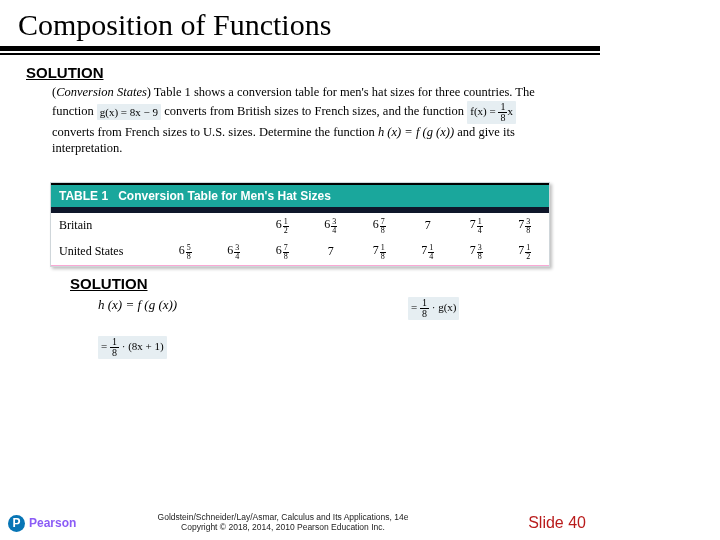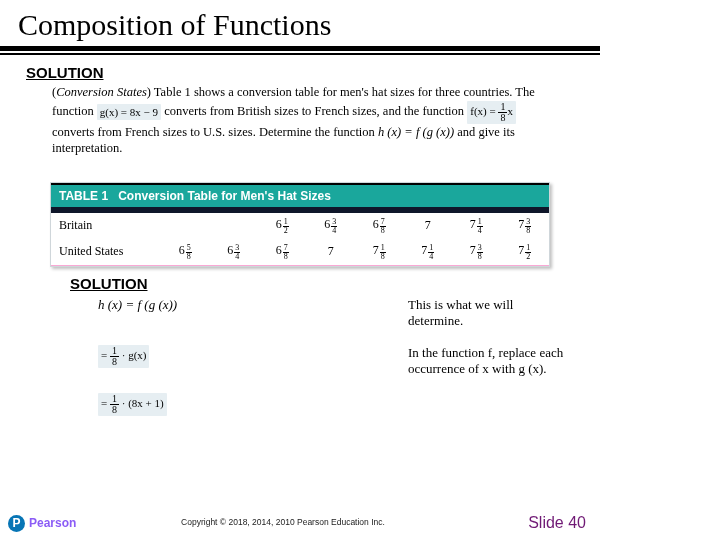--- a/index.html
+++ b/index.html
@@ -35,21 +35,21 @@
   .solgrid { display: grid; grid-template-columns: 250px 1fr; column-gap: 60px; row-gap: 16px; font-size: 13px; padding: 2px 10px 0 28px; font-family: "Times New Roman", serif; }
   .solgrid .lhs { font-style: italic; }
   .solgrid .lhs.eq { font-style: normal; }
   .solgrid .lhs .eqimg { font-style: normal; }
 
   .footer { position: absolute; left: 0; right: 0; bottom: 0; height: 34px; display: flex; align-items: center; }
   .plogo { width: 86px; height: 34px; display: flex; align-items: center; padding-left: 8px; }
   .plogo .mark { width: 17px; height: 17px; border-radius: 50%; background: #0775b5; color: #fff; font-family: Arial, sans-serif; font-weight: bold; font-size: 12px; display: flex; align-items: center; justify-content: center; margin-right: 4px; }
   .plogo .word { font-family: Arial, sans-serif; font-weight: bold; font-size: 12px; color: #8b5cf6; }
   .fmid { flex: 1; text-align: center; font-family: Arial, sans-serif; font-size: 8.5px; color: #222; line-height: 1.15; }
-  .fright { width: 120px; text-align: right; padding-right: 14px; font-family: Arial, sans-serif; font-size: 16px; color: #701a75; }
+  .fright { width: 120px; text-align: right; padding-right: 14px; font-family: Arial, sans-serif; font-size: 16px; color: #b91c1c; }
 </style>
 </head>
 <body>
 
 <div class="slide">
 
   <div class="title-bar">
     <div class="title">Composition of Functions</div>
   </div>
   <div class="title-rules"></div>
@@ -170,39 +170,38 @@
                 </span></td>
             </tr>
           </tbody>
       </table>
     </div>
 
     <div class="sol">
       <div class="hdr">SOLUTION</div>
       <div class="solgrid" id="solgrid">
           <div class="lhs">h (x) = f (g (x))</div>
-          <div>This is what we will determine.</div>
           <div class="lhs eq"><span class="eqimg"><span>= </span><span class="frac">
                 <span class="n">1</span>
                 <span class="d">8</span>
               </span><span> · g(x)</span></span></div>
-          <div>In the function f, replace each occurrence of x with g (x).</div>
           <div class="lhs eq"><span class="eqimg"><span>= </span><span class="frac">
                 <span class="n">1</span>
                 <span class="d">8</span>
               </span><span> · (8x + 1)</span></span></div>
         </div>
     </div>
 
   </div>
 
   <div class="footer">
     <div class="plogo">
       <div class="mark">P</div>
       <div class="word">Pearson</div>
     </div>
     <div class="fmid">
+      <div>Goldstein/Schneider/Lay/Asmar, Calculus and Its Applications, 14e</div>
       <div>Copyright © 2018, 2014, 2010 Pearson Education Inc.</div>
     </div>
     <div class="fright">Slide 40</div>
   </div>
 
 </div>
 
 </body></html>

